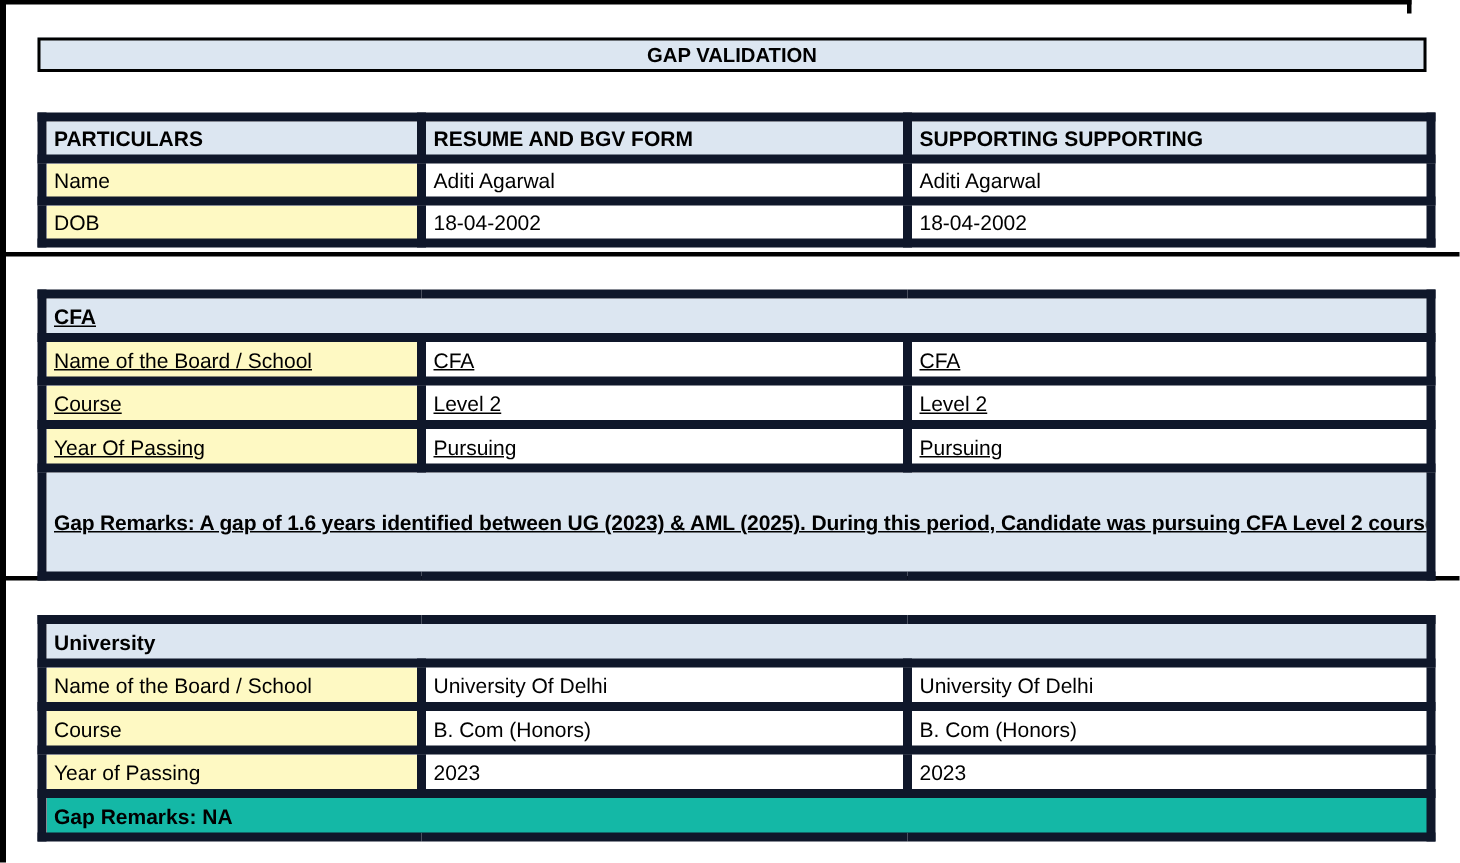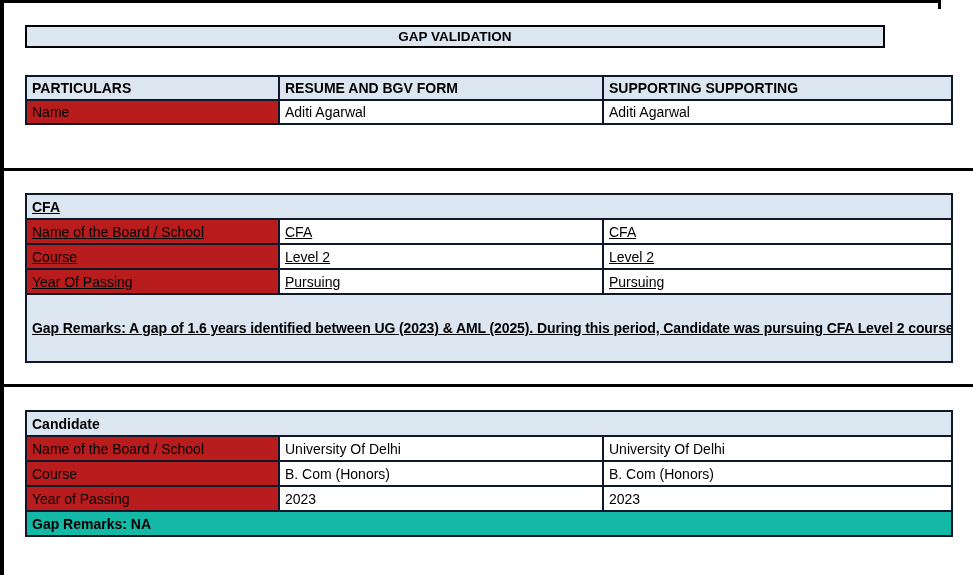--- a/index.html
+++ b/index.html
@@ -18,58 +18,58 @@
 
   
   .frame-left   { position:absolute; left:0; top:0; width:4px; height:575px; background:#000; }
   .frame-top    { position:absolute; left:0; top:0; width:941px; height:3px; background:#000; }
   .frame-top-stub { position:absolute; left:938px; top:0; width:3px; height:9px; background:#000; }
   .divider-1    { position:absolute; left:0; top:168px; width:973px; height:3px; background:#000; }
   .divider-2    { position:absolute; left:0; top:384px; width:973px; height:3px; background:#000; }
 
   
   .title-box {
-    position:absolute; left:25px; top:25px; width:860px; height:23px;
+    position:absolute; left:25px; top:25px; width:926px; height:23px;
     box-sizing:border-box;
     background:#DCE6F1;
     border:2px solid #000;
     display:flex; align-items:center; justify-content:center;
     font-weight:bold; font-size:13.5px;
   }
 
   
   table.grid {
     position:absolute; left:25px;
     width:926px;
     border-collapse:collapse;
     table-layout:fixed;
     border:2px solid #000;
     font-size:14px;
   }
   table.grid td {
-    border:2px solid #0f172a;
+    border:6px solid #0f172a;
     padding:1px 5px;
     overflow:hidden;
     white-space:nowrap;
     vertical-align:middle;
   }
   .t-personal { top:75px; }
   .t-cfa      { top:193px;text-decoration:underline; }
   .t-grad     { top:410px; }
 
   .col1 { width:253px; }
   .col2 { width:324px; }
   .col3 { width:349px; }
 
   td.hdr {
     background:#DCE6F1;
     font-weight:bold;
   }
   td.lbl {
-    background:#b91c1c;
+    background:#fef9c3;
   }
   td.section {
     background:#DCE6F1;
     font-weight:bold;
   }
   td.remarks {
     background:#DCE6F1;
     font-weight:bold;
     white-space:normal;
     padding:4px 6px;
@@ -104,20 +104,25 @@
       <tr>
     <td class="hdr">PARTICULARS</td>
     <td class="hdr">RESUME AND BGV FORM</td>
     <td class="hdr">SUPPORTING SUPPORTING</td>
   </tr>
   <tr>
     <td class="lbl">Name</td>
     <td>Aditi Agarwal</td>
     <td>Aditi Agarwal</td>
   </tr>
+  <tr>
+    <td class="lbl">DOB</td>
+    <td>18-04-2002</td>
+    <td>18-04-2002</td>
+  </tr>
 </tbody>
   </table>
 
 <table class="grid t-cfa">
   <colgroup>
       <col class="col1">
       <col class="col2">
       <col class="col3">
     </colgroup>
   <tbody>
@@ -146,21 +151,21 @@
   </table>
 
 <table class="grid t-grad">
   <colgroup>
       <col class="col1">
       <col class="col2">
       <col class="col3">
     </colgroup>
   <tbody>
       <tr>
-    <td class="section" colspan="3">Candidate</td>
+    <td class="section" colspan="3">University</td>
   </tr>
   <tr>
     <td class="lbl">Name of the Board / School</td>
     <td>University Of Delhi</td>
     <td>University Of Delhi</td>
   </tr>
   <tr>
     <td class="lbl">Course</td>
     <td>B. Com (Honors)</td>
     <td>B. Com (Honors)</td>

